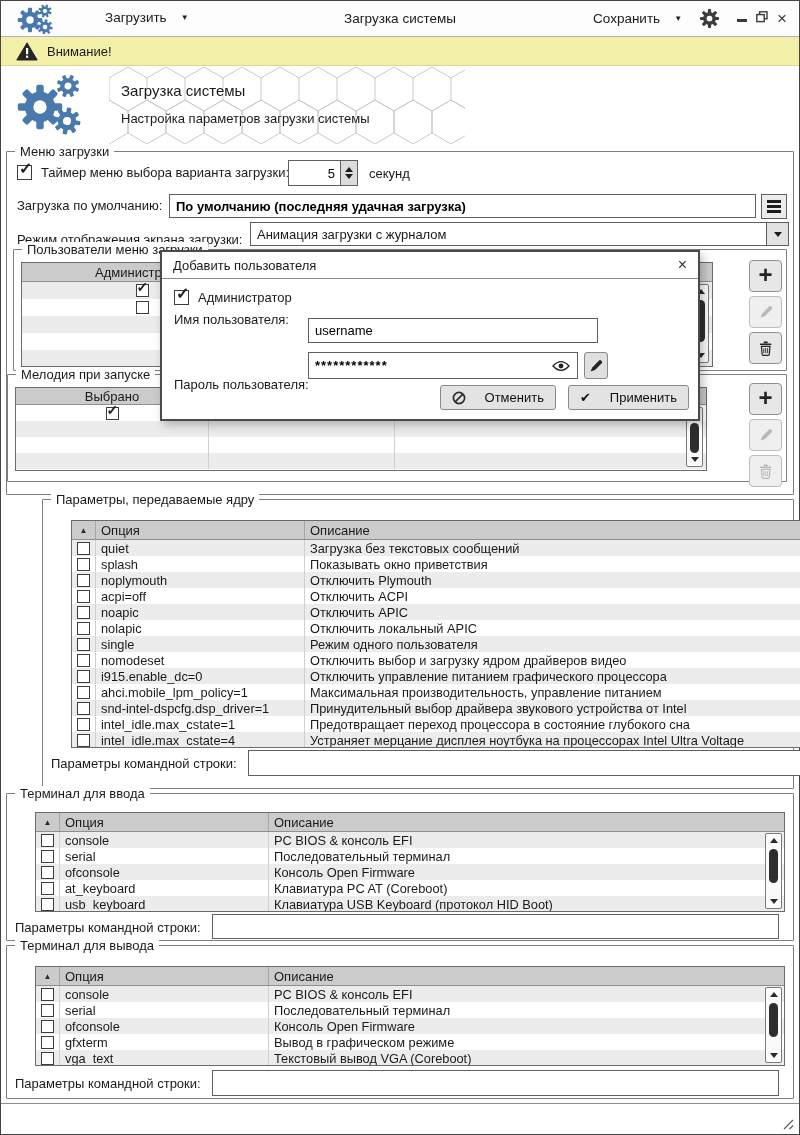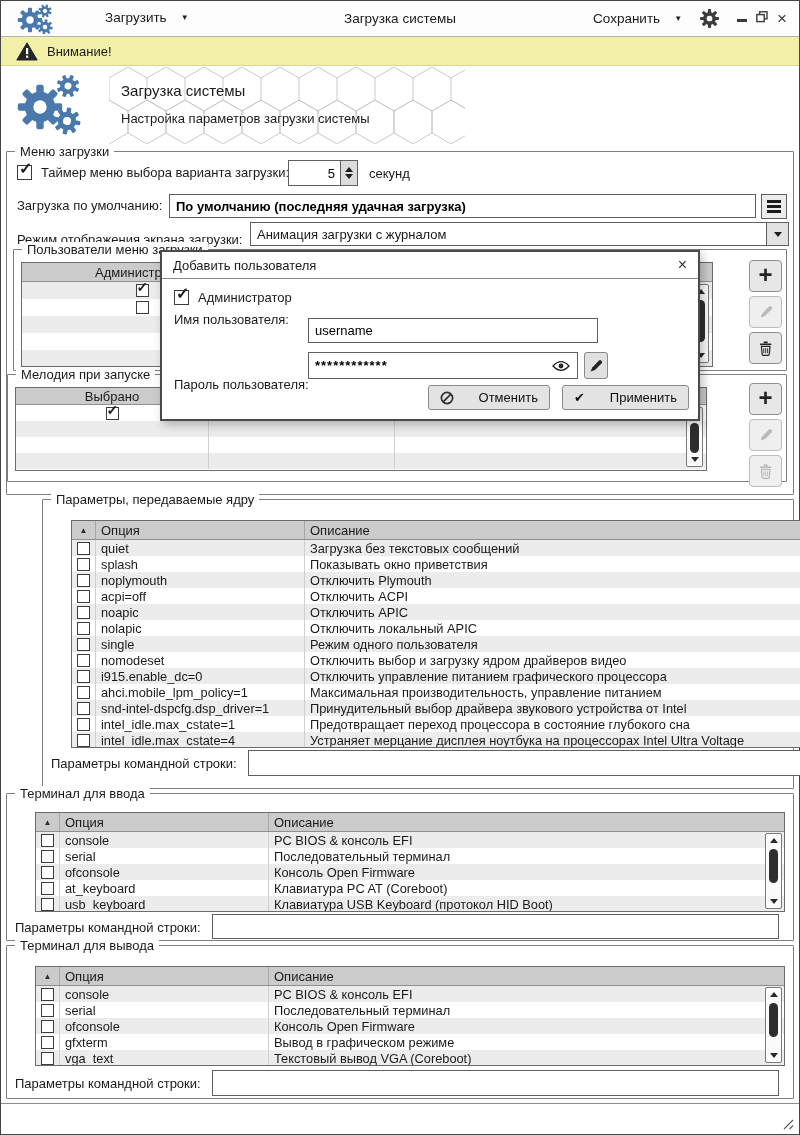--- a/index.html
+++ b/index.html
@@ -84,21 +84,21 @@
   .tool-btn .plus{font-size:24px;font-weight:bold;line-height:0;margin-top:-2px;}
   .tool-btn.disabled{border-color:#bdbdbd;background:#efefef;color:#b9b9b9;}
 
   
   .dialog{position:absolute;left:159px;top:249px;width:540px;height:171px;background:#fff;border:2px solid #4a4a4a;box-sizing:border-box;z-index:50;box-shadow:3px 4px 9px rgba(0,0,0,.25);}
   .dlg-title{height:27px;border-bottom:1px solid #8a8a8a;display:flex;align-items:center;padding:0 11px;box-sizing:border-box;}
   .dlg-close{margin-left:auto;font-size:16px;color:#333;line-height:1;}
   .dlg-body{position:relative;height:140px;}
   .dlg-admin{position:absolute;left:12px;top:11px;display:flex;align-items:center;gap:9px;}
   .dlg-btns{position:absolute;right:9px;bottom:9px;display:flex;gap:12px;}
-  .push-btn{height:25px;border:1px solid #8a8a8a;border-radius:3px;background:#e3e3e3;display:flex;align-items:center;gap:25px;padding:0 11px;font-size:13px;color:#111;}
+  .push-btn{height:25px;border:1px solid #8a8a8a;border-radius:3px;background:#e3e3e3;display:flex;align-items:center;gap:19px;padding:0 11px;font-size:13px;color:#111;}
   .pwd-wrap{position:absolute;left:146px;top:73px;width:270px;height:27px;border:1.5px solid #5f5f5f;box-sizing:border-box;display:flex;align-items:center;background:#fff;}
   .pwd-wrap input{flex:1;min-width:0;border:none;outline:none;font:inherit;font-weight:bold;letter-spacing:1px;padding-left:6px;background:transparent;}
   .pwd-wrap .eye{flex:none;margin-right:7px;display:flex;}
   .dlg-edit{position:absolute;left:422px;top:73px;width:24px;height:27px;border:1px solid #8a8a8a;border-radius:3px;background:#e0e0e0;display:flex;align-items:center;justify-content:center;color:#242424;box-sizing:border-box;}
 
   
   .cmd-label{position:absolute;font-size:13px;white-space:nowrap;}
 
   
   .statusbar{position:absolute;left:0;right:0;bottom:0;top:1102px;border-top:1px solid #8f8f8f;background:#fff;}

